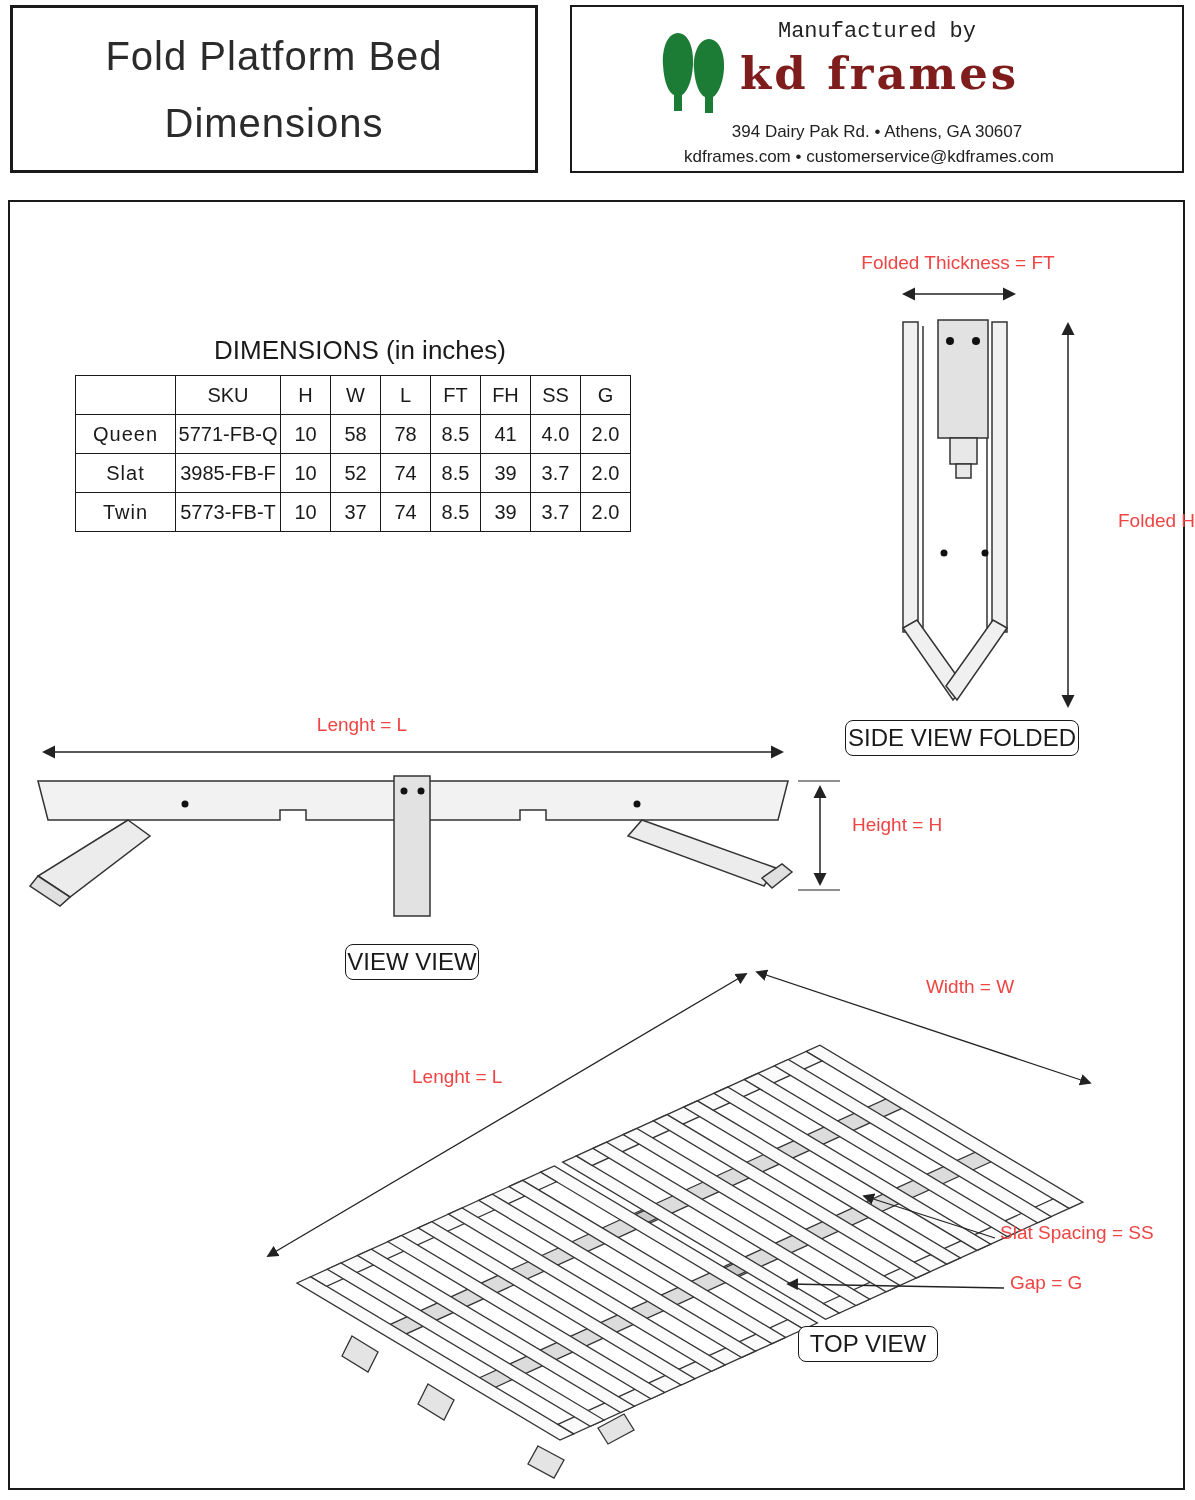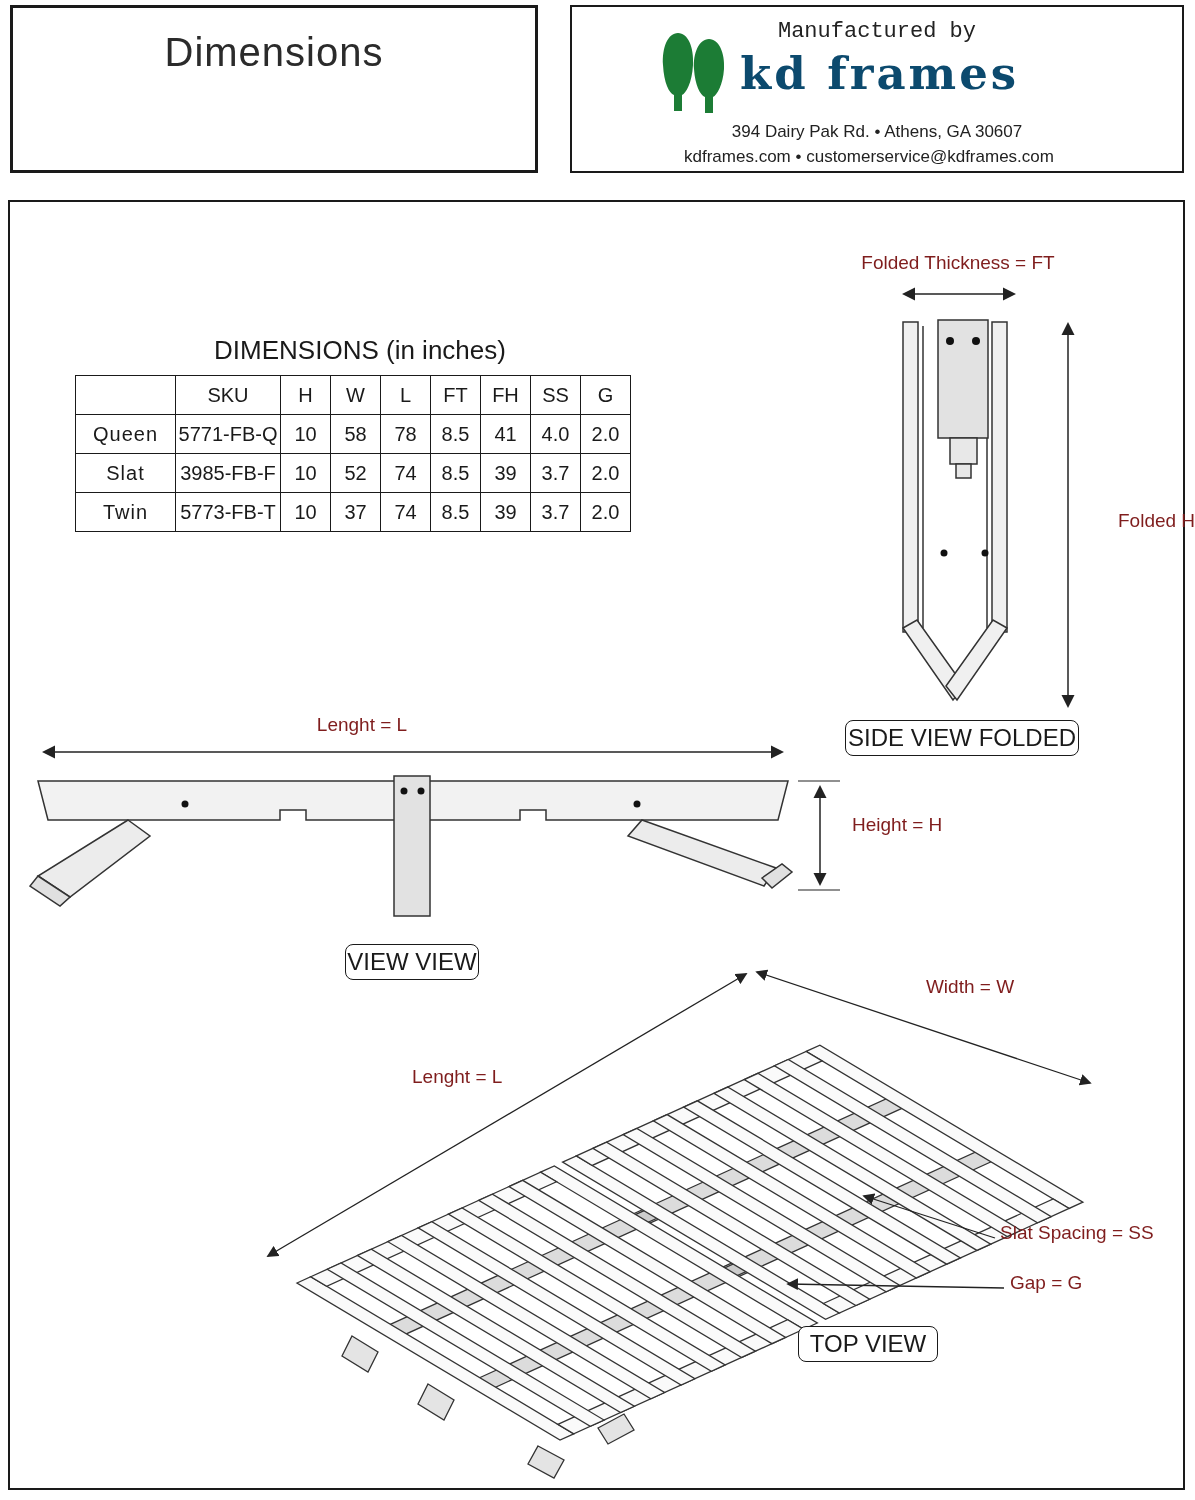--- a/index.html
+++ b/index.html
@@ -24,46 +24,47 @@
             font-size:26px;color:#1a1a1a;}
   table.dims{position:absolute;left:75px;top:375px;border-collapse:collapse;table-layout:fixed;background:#fff;}
   table.dims th,table.dims td{border:1.5px solid #1a1a1a;height:38px;text-align:center;
             font-size:20px;font-weight:normal;padding:0 2px;white-space:nowrap;overflow:hidden;}
   td.rowname,th.corner{width:95px;letter-spacing:1px;}
   .cSku{width:100px;} .cNum{width:45px;}
 
   #art{position:absolute;left:0;top:0;width:1195px;height:1500px;pointer-events:none;}
   #art .iso *{vector-effect:non-scaling-stroke;}
 
-  .lbl{position:absolute;font-size:19px;color:#7f1d1d;white-space:nowrap;}
+  .lbl{position:absolute;font-size:19px;color:#ef4444;white-space:nowrap;}
   .lbl.ctr{text-align:center;}
   .tag{position:absolute;border:1.5px solid #1a1a1a;border-radius:8px;background:#fff;
        display:flex;align-items:center;justify-content:center;font-size:24px;color:#1a1a1a;
        box-sizing:border-box;}
 </style>
 </head>
 <body>
 
 <div class="page">
 
   <div class="box" id="titleBox">
+    <div class="titleLine l1">Fold Platform Bed</div>
     <div class="titleLine l2">Dimensions</div>
   </div>
 
   <div class="box" id="mfrBox">
     <div class="mfrBy">Manufactured by</div>
     <span class="treeLogo" style="color: rgb(28, 124, 53);">
       <svg width="78" height="92" viewBox="0 0 78 92" aria-hidden="true">
         <g fill="currentColor" stroke="none">
           <path d="M22,2 C32,2 38,16 37,34 C36,52 30,62 26,64 L26,80 L18,80 L18,64 C13,62 8,52 7,34 C6,16 12,2 22,2 Z"></path>
           <path d="M53,8 C63,8 69,22 68,38 C67,54 61,64 57,66 L57,82 L49,82 L49,66 C44,64 39,54 38,38 C37,22 43,8 53,8 Z"></path>
         </g>
       </svg>
     </span>
-    <div class="brand" style="color: #0c4a6e;">kd frames</div>
+    <div class="brand" style="color: #7f1d1d;">kd frames</div>
     <div class="addr">394 Dairy Pak Rd. • Athens, GA  30607</div>
     <div class="contact">kdframes.com • customerservice@kdframes.com</div>
   </div>
 
   <div class="box" id="mainBox"></div>
 
   <svg id="art" viewBox="0 0 1195 1500">
     <defs>
       <marker id="ah" viewBox="0 0 10 10" refX="8.5" refY="5" markerWidth="9" markerHeight="9" orient="auto-start-reverse">
         <path d="M0,0 L10,5 L0,10 Z" fill="#222"></path>

